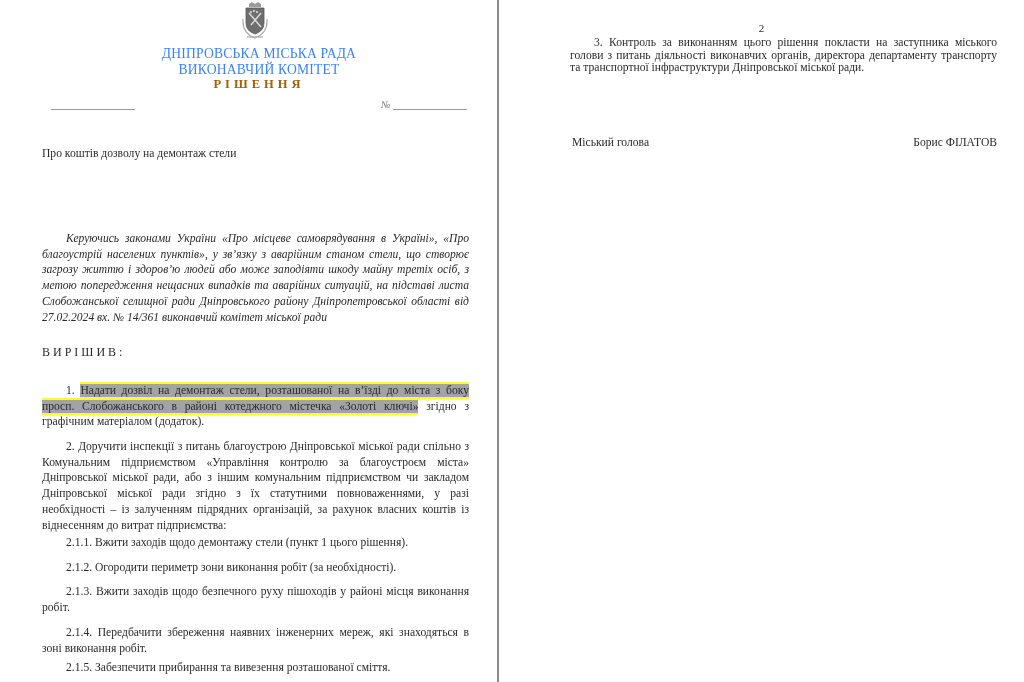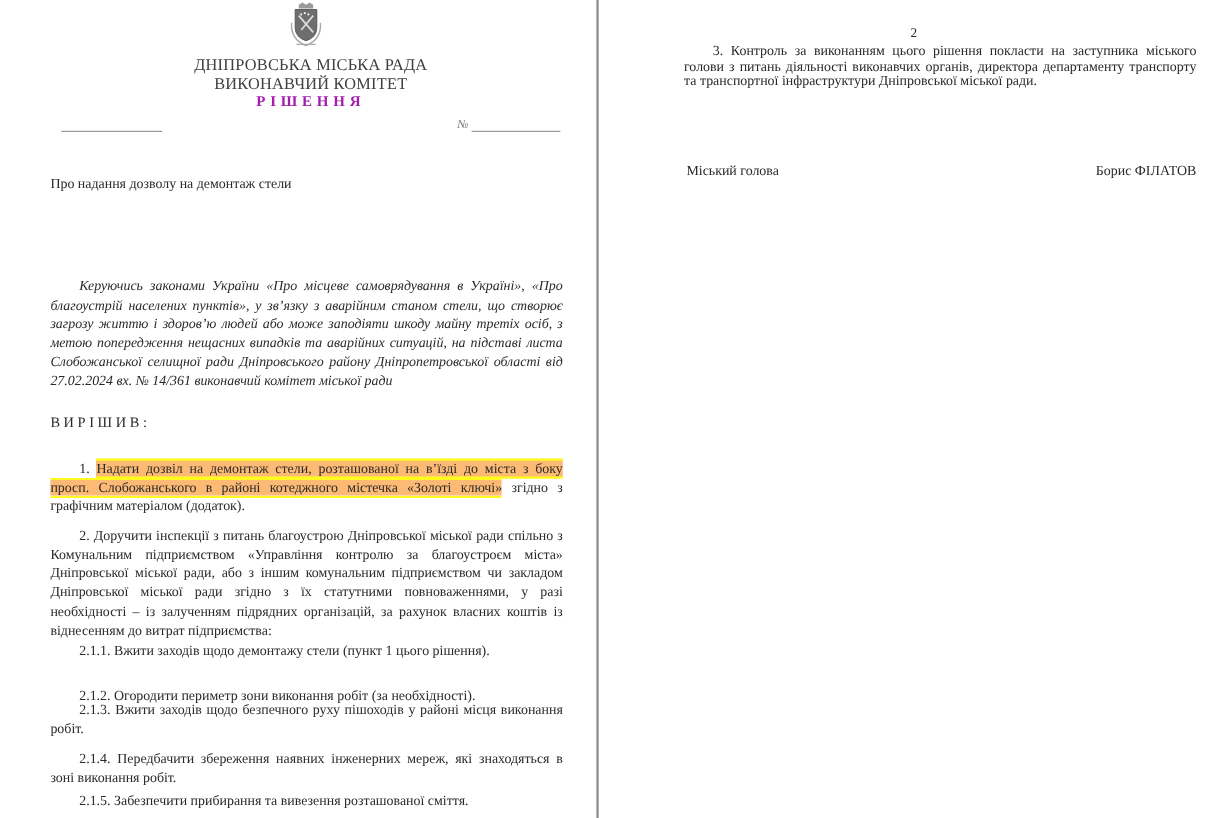--- a/index.html
+++ b/index.html
@@ -17,25 +17,25 @@
   #page2 { left: 499px; width: 525px; }
   .divider {
     position: absolute; left: 497px; top: 0; width: 2px; height: 682px;
     background: #8a8a8a;
   }
   .emblem {
     position: absolute; left: 240px; top: 1px; width: 30px; height: 40px;
   }
   .header {
     position: absolute; left: 100px; width: 318px; text-align: center;
-    color: #404040;
+    color: #3b82f6;
   }
   .h-line1 { top: 46px; font-size: 13.6px; letter-spacing: 0.2px; }
   .h-line2 { top: 62px; font-size: 13.6px; letter-spacing: 0.2px; }
-  .h-line3 { top: 77px; font-size: 12.5px; font-weight: bold; letter-spacing: 4px; color: #a21caf; }
+  .h-line3 { top: 77px; font-size: 12.5px; font-weight: bold; letter-spacing: 4px; color: #a16207; }
   .date-line {
     position: absolute; left: 51px; top: 109px; width: 84px; border-bottom: 1px solid #999;
   }
   .num-label {
     position: absolute; left: 381px; top: 99px; font-size: 10px; font-style: italic; color: #777;
   }
   .num-line {
     position: absolute; left: 393px; top: 109px; width: 74px; border-bottom: 1px solid #999;
   }
   .subject {
@@ -45,26 +45,26 @@
     position: absolute; left: 42px; width: 427px; font-size: 11.6px; line-height: 15.7px;
     text-align: justify; text-indent: 24px;
   }
   .p-preamble { top: 231px; font-style: italic; }
   .resolved {
     position: absolute; left: 42px; width: 427px; top: 345px; 
     font-size: 12px; letter-spacing: 3px;
   }
   .p-item1 { top: 383px; }
   .hl {
-    background: #fdba74;
+    background: #a3a3a3;
     box-shadow: 0 -2px 0 #fffa1f, 0 2px 0 #fffa1f;
   }
   .p-item2 { top: 439px; }
   .p-211 { top: 535px; }
-  .p-212 { top: 572px; }
+  .p-212 { top: 560px; }
   .p-213 { top: 584px; }
   .p-214 { top: 625px; }
   .p-215 { top: 660px; }
   .pg-num {
     position: absolute; left: 0; width: 525px; top: 22px; text-align: center; font-size: 11px;
   }
   .p-item3 {
     position: absolute; left: 71px; width: 427px; top: 37px; font-size: 11.6px; line-height: 12.7px;
     text-align: justify; text-indent: 24px;
   }
@@ -91,21 +91,21 @@
   </svg>
 
   <div class="header h-line1">ДНІПРОВСЬКА МІСЬКА РАДА</div>
   <div class="header h-line2">ВИКОНАВЧИЙ КОМІТЕТ</div>
   <div class="header h-line3">РІШЕННЯ</div>
 
   <div class="date-line"></div>
   <div class="num-label">№</div>
   <div class="num-line"></div>
 
-  <div class="subject">Про надання дозволу на демонтаж стели</div>
+  <div class="subject">Про коштів дозволу на демонтаж стели</div>
 
   <div class="para p-preamble">Керуючись законами України «Про місцеве самоврядування в Україні», «Про благоустрій населених пунктів», у зв’язку з аварійним станом стели, що створює загрозу життю і здоров’ю людей або може заподіяти шкоду майну третіх осіб, з метою попередження нещасних випадків та аварійних ситуацій, на підставі листа Слобожанської селищної ради Дніпровського району Дніпропетровської області від 27.02.2024 вх. № 14/361 виконавчий комітет міської ради</div>
 
   <div class="resolved">ВИРІШИВ:</div>
 
   <div class="para p-item1">
     <span>1.</span>
     <span class="hl">Надати дозвіл на демонтаж стели, розташованої на в’їзді до міста з боку просп. Слобожанського в районі котеджного містечка «Золоті ключі»</span><span> згідно з графічним матеріалом (додаток).</span>
   </div>
 

